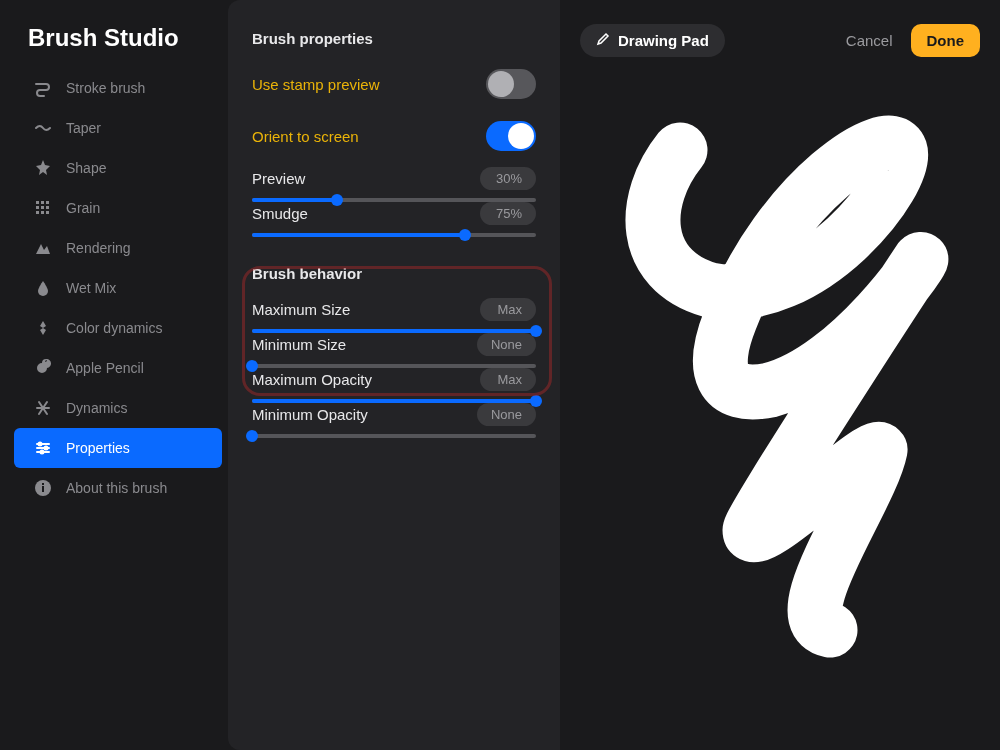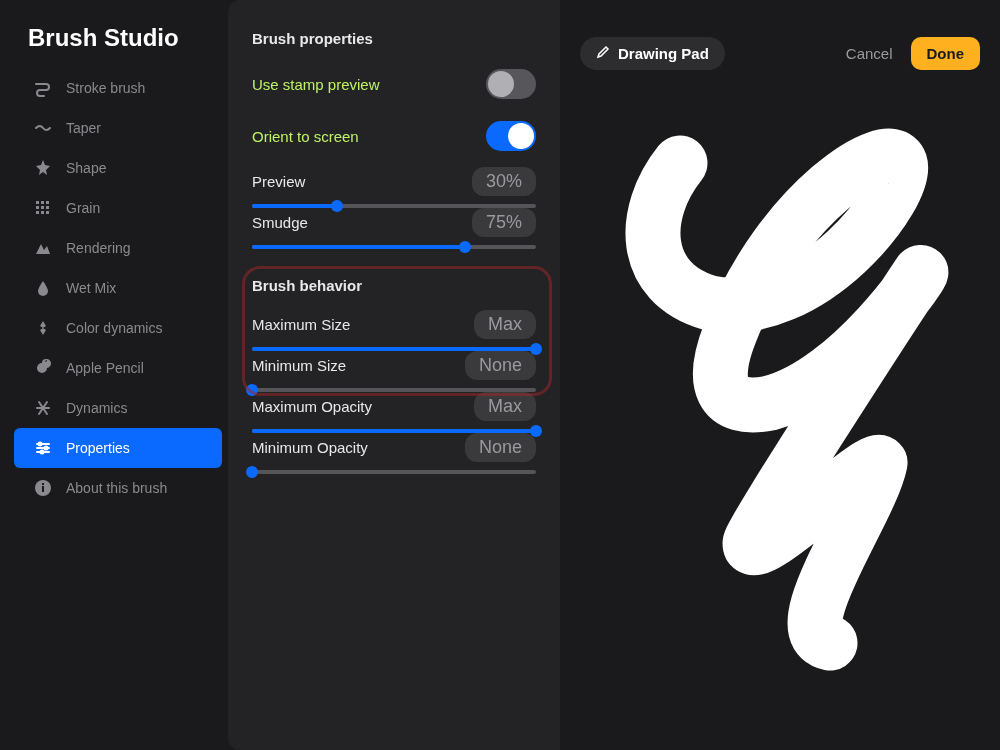--- a/index.html
+++ b/index.html
@@ -66,21 +66,21 @@
     font-size: 15px;
     font-weight: 600;
     color: #e8e8ea;
     margin-bottom: 16px;
   }
   .row-toggle {
     display:flex;
     align-items:center;
     justify-content:space-between;
     font-size: 15px;
-    color: #bef264;
+    color: #eab308;
     padding: 6px 0 16px 0;
   }
   .toggle {
     width: 50px; height: 30px;
     border-radius: 15px;
     position: relative;
   }
   .toggle .thumb {
     width: 26px; height: 26px;
     border-radius: 50%;
@@ -97,25 +97,25 @@
   .slider-label-line {
     display:flex;
     justify-content:space-between;
     align-items:center;
     margin-bottom: 8px;
   }
   .slider-label { font-size: 15px; color: #e8e8ea; }
   .slider-value {
     background: #3a3a3d;
     color: #9a9a9e;
-    font-size: 18px;
+    font-size: 13px;
     padding: 4px 14px;
     border-radius: 12px;
     min-width: 56px;
-    text-align:left;
+    text-align:right;
   }
   .slider-track {
     position: relative;
     height: 4px;
     width: 100%;
   }
   .slider-track .rail {
     position:absolute; left:0; top:0; height:4px; width:100%;
     background:#555559; border-radius:2px;
   }
@@ -139,21 +139,20 @@
     border: 3px solid rgba(150,40,40,0.55);
     border-radius: 18px;
     pointer-events:none;
   }
 
   
   .canvas-panel {
     flex: 1;
     background: #1a1a1c;
     position: relative;
-    margin-top: 13px;
   }
   .topbar {
     display:flex;
     align-items:center;
     justify-content:space-between;
     padding: 24px 20px 0 20px;
   }
   .drawing-pad-btn {
     display:flex; align-items:center; gap:8px;
     background:#2d2d30;

